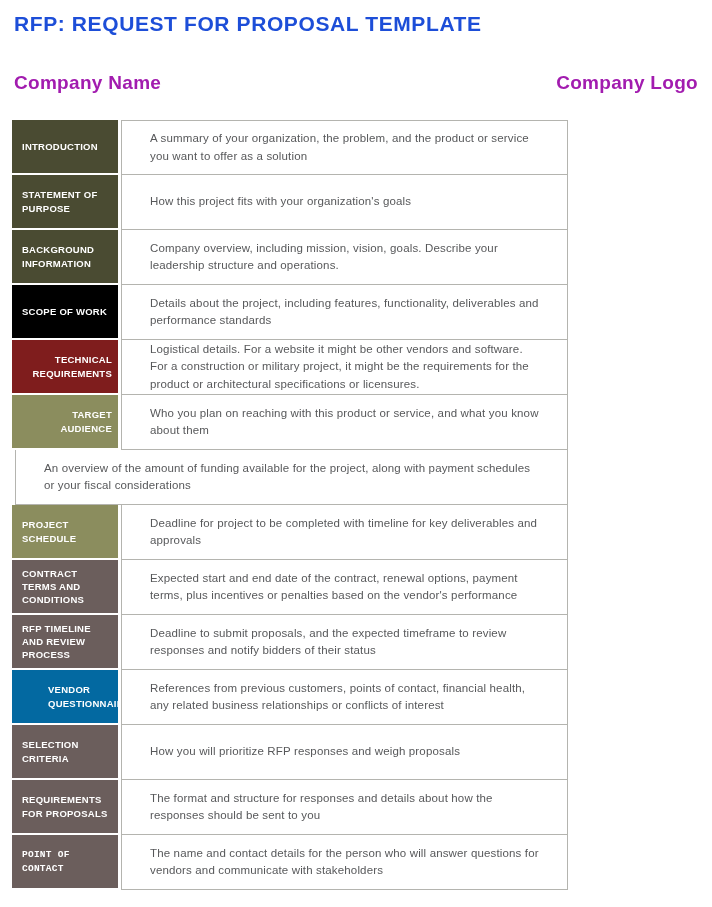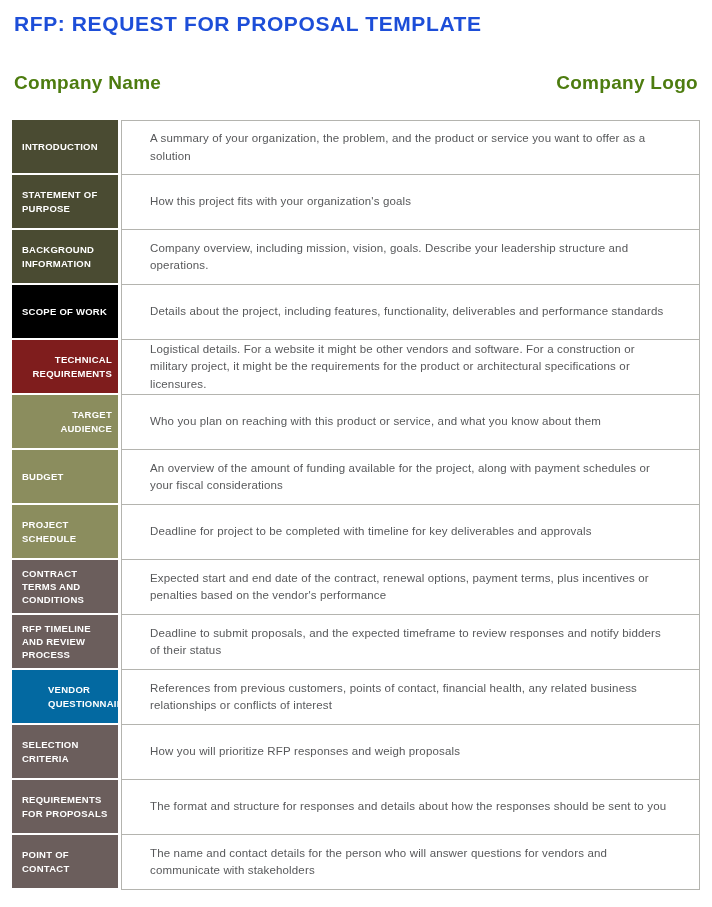--- a/index.html
+++ b/index.html
@@ -23,25 +23,25 @@
   .company-row {
     display: flex;
     justify-content: space-between;
     align-items: baseline;
     margin: 36px 14px 0 14px;
   }
   .company-text {
     font-size: 19px;
     font-weight: bold;
     letter-spacing: 0.3px;
-    color: #4d7c0f;
+    color: #a21caf;
   }
   .rfp-table {
     margin: 26px 12px 0 12px;
-    width: 688px;
+    width: 556px;
   }
   .row {
     display: flex;
     height: 55px;
   }
   .label-cell {
     box-sizing: border-box;
     width: 106px;
     display: flex;
     align-items: center;
@@ -102,21 +102,20 @@
     </div>
     <div class="row">
       <div class="label-cell" style="background: #7f1d1d; text-align: right;">TECHNICAL REQUIREMENTS</div>
       <div class="desc-cell">Logistical details. For a website it might be other vendors and software. For a construction or military project, it might be the requirements for the product or architectural specifications or licensures.</div>
     </div>
     <div class="row">
       <div class="label-cell" style="background: rgb(139, 141, 94); text-align: right;">TARGET AUDIENCE</div>
       <div class="desc-cell">Who you plan on reaching with this product or service, and what you know about them</div>
     </div>
     <div class="row">
-      <div class="label-cell" style="background: rgb(139, 141, 94);">BUDGET</div>
       <div class="desc-cell">An overview of the amount of funding available for the project, along with payment schedules or your fiscal considerations</div>
     </div>
     <div class="row">
       <div class="label-cell" style="background: rgb(139, 141, 94);">PROJECT SCHEDULE</div>
       <div class="desc-cell">Deadline for project to be completed with timeline for key deliverables and approvals</div>
     </div>
     <div class="row">
       <div class="label-cell" style="background: rgb(107, 94, 92);">CONTRACT TERMS AND CONDITIONS</div>
       <div class="desc-cell">Expected start and end date of the contract, renewal options, payment terms, plus incentives or penalties based on the vendor's performance</div>
     </div>
@@ -130,16 +129,16 @@
     </div>
     <div class="row">
       <div class="label-cell" style="background: rgb(107, 94, 92);">SELECTION CRITERIA</div>
       <div class="desc-cell">How you will prioritize RFP responses and weigh proposals</div>
     </div>
     <div class="row">
       <div class="label-cell" style="background: rgb(107, 94, 92);">REQUIREMENTS FOR PROPOSALS</div>
       <div class="desc-cell">The format and structure for responses and details about how the responses should be sent to you</div>
     </div>
     <div class="row">
-      <div class="label-cell" style="background: rgb(107, 94, 92);">POINT OF CONTACT</div>
+      <div class="label-cell" style="background: rgb(107, 94, 92); font-family: Liberation Mono, monospace;">POINT OF CONTACT</div>
       <div class="desc-cell">The name and contact details for the person who will answer questions for vendors and communicate with stakeholders</div>
     </div>
   </div>
 
 </body></html>

